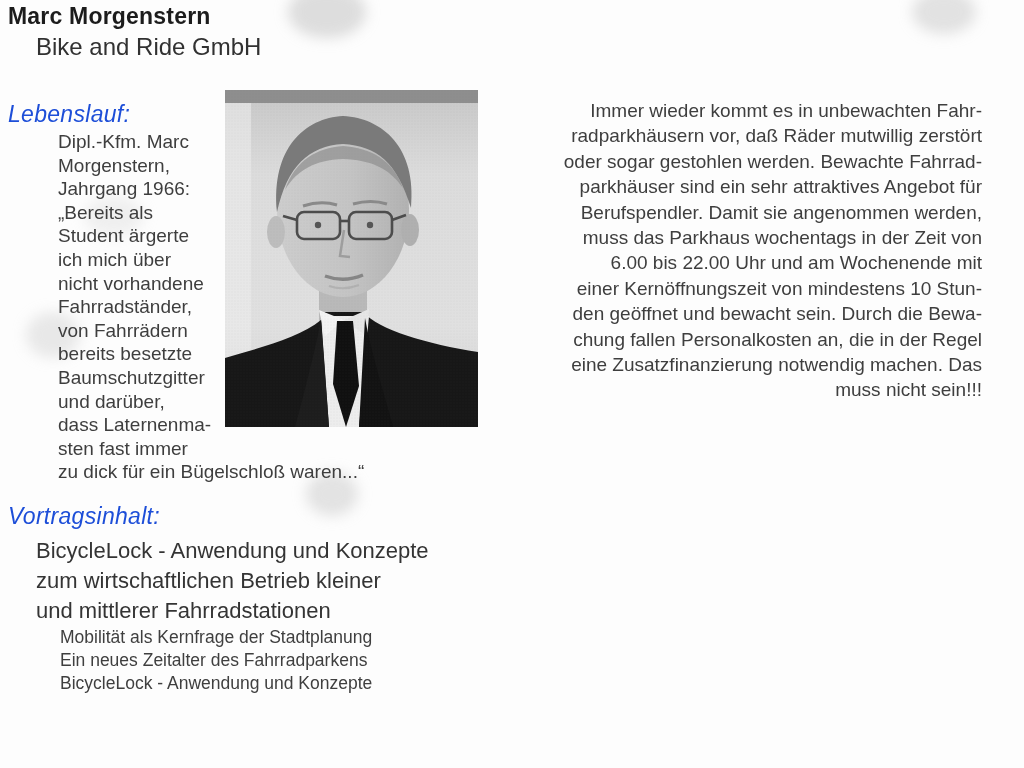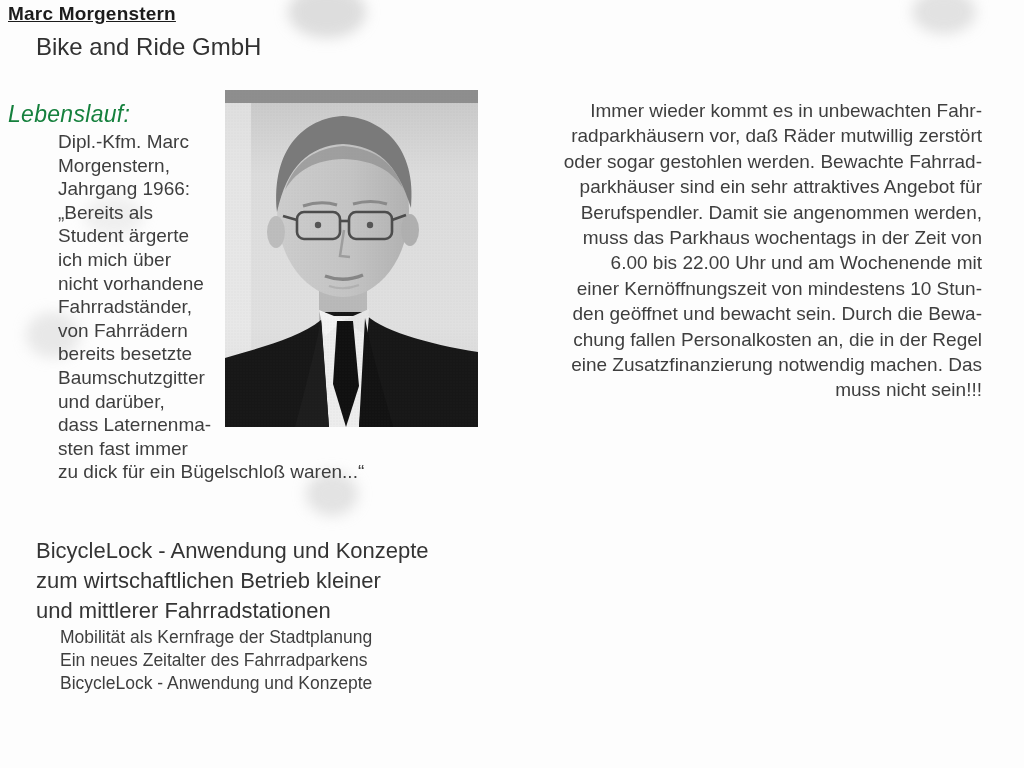--- a/index.html
+++ b/index.html
@@ -15,29 +15,29 @@
   
   .smudge{position:absolute;border-radius:50%;filter:blur(7px);pointer-events:none;}
   .s1{left:288px;top:-14px;width:78px;height:52px;background:rgba(168,168,168,.38);}
   .s2{left:912px;top:-10px;width:64px;height:44px;background:rgba(175,175,175,.35);}
   .s3{left:306px;top:472px;width:52px;height:44px;background:rgba(178,178,178,.35);}
   .s4{left:26px;top:312px;width:54px;height:46px;background:rgba(185,185,185,.30);}
   .s5{left:84px;top:196px;width:60px;height:40px;background:rgba(200,200,200,.25);}
 
   .person-name{
     position:absolute;left:8px;top:3px;
-    font-size:19px;font-weight:700;color:#1c1c1c;letter-spacing:.2px;text-decoration:underline;
+    font-size:23px;font-weight:700;color:#1c1c1c;letter-spacing:.2px;
   }
   .company{
     position:absolute;left:36px;top:33px;
     font-size:24px;color:#313131;
   }
   .section-label{
     position:absolute;left:8px;
-    font-size:23px;font-style:italic;color:#15803d;letter-spacing:.3px;
+    font-size:23px;font-style:italic;color:#1d4ed8;letter-spacing:.3px;
   }
   .label-lebenslauf{top:101px;}
   .label-vortrag{top:503px;}
 
   .bio{
     position:absolute;left:58px;top:130px;width:420px;
     font-size:19px;line-height:23.6px;color:#3e3e3e;
     white-space:pre-line;
   }
   .photo{
@@ -161,20 +161,21 @@
 parkhäuser sind ein sehr attraktives Angebot für
 Berufspendler. Damit sie angenommen werden,
 muss das Parkhaus wochentags in der Zeit von
 6.00 bis 22.00 Uhr und am Wochenende mit
 einer Kernöffnungszeit von mindestens 10 Stun-
 den geöffnet und bewacht sein. Durch die Bewa-
 chung fallen Personalkosten an, die in der Regel
 eine Zusatzfinanzierung notwendig machen. Das
 muss nicht sein!!!</div>
 
+  <div class="section-label label-vortrag">Vortragsinhalt:</div>
   <div class="talk-title">BicycleLock - Anwendung und Konzepte
 zum wirtschaftlichen Betrieb kleiner
 und mittlerer Fahrradstationen</div>
   <div class="talk-items">Mobilität als Kernfrage der Stadtplanung
 Ein neues Zeitalter des Fahrradparkens
 BicycleLock - Anwendung und Konzepte</div>
 
 </div>
 
 </body></html>

